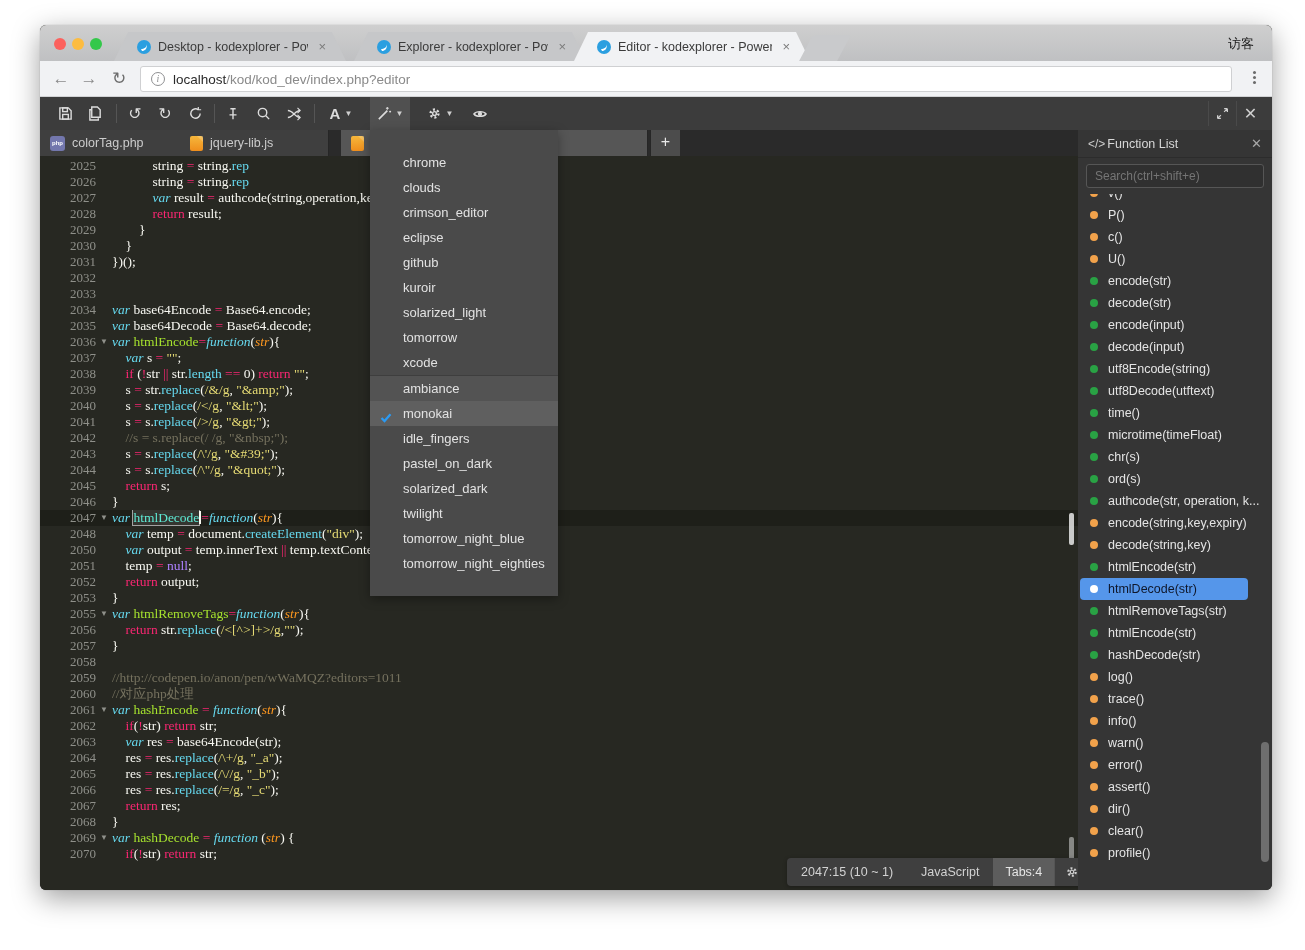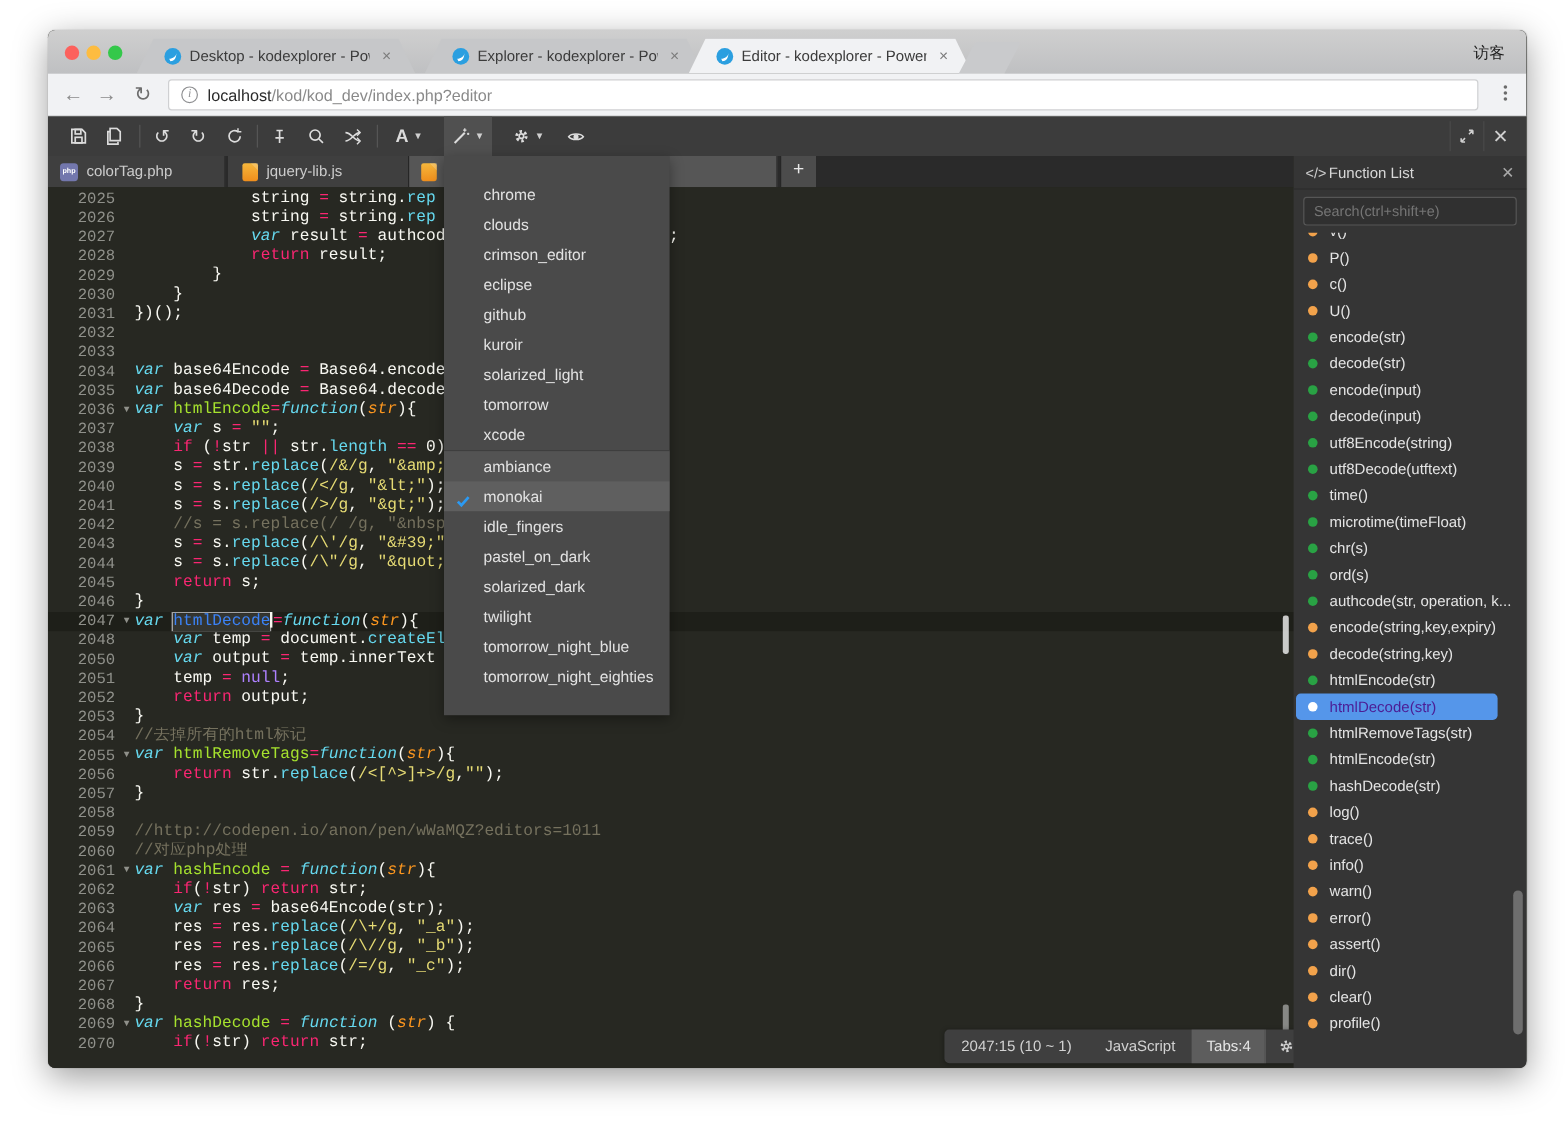--- a/index.html
+++ b/index.html
@@ -67,38 +67,38 @@
                 color:#e8e8e8; text-align:center; line-height:24px; font-size:16px; border-left:1px solid #262626;}
   .php-ic { width:15px; height:15px; border-radius:3px; background:#7377ad; color:#fff; font-size:6px;
             font-weight:bold; text-align:center; line-height:15px; }
   .js-ic  { width:13px; height:15px; border-radius:2px; background:linear-gradient(#f6b73c,#ef8e1c);
             position:relative; }
   .js-ic::after { content:""; position:absolute; right:0; top:0; border:3px solid #fff3;
                   border-left-color:transparent; border-bottom-color:transparent; }
 
   
   #editor { position:absolute; left:0; top:131px; width:1194px; height:734px; background:#272822;
-            overflow:hidden; font-family:Liberation Mono, monospace; font-size:13.5px; padding-top:2px; }
+            overflow:hidden; font-family:Liberation Serif, serif; font-size:13.5px; padding-top:2px; }
   .crow { display:flex; height:16px; line-height:16px; white-space:pre; }
   .crow.current { background:#1e1f19; }
   .gut { flex:0 0 72px; color:#8f908a; text-align:right; padding-right:16px; position:relative;
          font-size:13px; }
   .gut .fold { position:absolute; right:4px; top:0; font-size:8px; color:#8f908a; }
   .cline { flex:1; overflow:hidden; }
   .tk-t  { color:#f8f8f2; }
   .tk-k  { color:#f92672; }
   .tk-s  { color:#66d9ef; font-style:italic; }
   .tk-f  { color:#a6e22e; }
   .tk-p  { color:#fd971f; font-style:italic; }
   .tk-str{ color:#e6db74; }
   .tk-re { color:#e6db74; }
   .tk-c  { color:#75715e; }
   .tk-m  { color:#66d9ef; }
   .tk-n  { color:#ae81ff; }
-  .tk-sel{ color:#3b82f6; background:rgba(255,255,255,.10); box-shadow:0 0 0 1px #a2a2a2; }
+  .tk-sel{ color:#5eead4; background:rgba(255,255,255,.10); box-shadow:0 0 0 1px #a2a2a2; }
   .tk-caret { display:inline-block; width:2px; height:13px; background:#f8f8f0; vertical-align:-2px; }
 
   .vthumb { position:absolute; width:5px; border-radius:2px; background:#e8e8e8; opacity:.85; }
   #vthumb1 { left:1029px; top:488px; height:32px; }
   #vthumb2 { left:1029px; top:812px; height:34px; opacity:.5; }
 
   
   #statusbar { position:absolute; left:747px; top:833px; height:28px; background:#3f3f3f; border-radius:4px;
                display:flex; align-items:center; color:#d2d2d2; font-size:12.5px; box-shadow:0 1px 4px rgba(0,0,0,.3); }
   #statusbar .seg { padding:0 14px; }
@@ -111,21 +111,21 @@
   #fp-head { height:28px; display:flex; align-items:center; padding:0 10px; color:#d8d8d8; font-size:12.5px;
              border-bottom:1px solid #2c2c2c; }
   #fp-head .code-glyph { color:#cccccc; margin-right:2px; font-size:12px; }
   #fp-close { margin-left:auto; color:#a8a8a8; font-size:13px; }
   #fp-search { margin:6px 8px 4px 8px; width:178px; height:24px; background:#303030; border:1px solid #565656;
                border-radius:3px; color:#8a8a8a; font-size:12px; padding:0 8px; font-family:"Liberation Sans",sans-serif; }
   #fp-list { position:absolute; left:0; top:64px; width:186px; bottom:0; overflow:hidden; }
   .fitem { height:22px; display:flex; align-items:center; padding-left:12px; color:#e4e4e4; font-size:12.5px;
            white-space:nowrap; }
   .fitem .dot { width:8px; height:8px; border-radius:50%; margin-right:10px; flex:0 0 8px; }
-  .fitem.selected { background:#5596ea; border-radius:4px; margin-right:16px; margin-left:2px; padding-left:10px; color:#4c1d95; }
+  .fitem.selected { background:#5596ea; border-radius:4px; margin-right:16px; margin-left:2px; padding-left:10px; color:#0f172a; }
   #fp-scroll { position:absolute; right:3px; top:612px; width:8px; height:120px; background:#6e6e6e; border-radius:4px; }
 
   
   #theme-menu { position:absolute; left:330px; top:105px; width:188px; background:#4a4a4a;
                 padding:20px 0; box-shadow:0 3px 10px rgba(0,0,0,.35); z-index:50; }
   .titem { height:25px; line-height:25px; padding-left:33px; color:#e2e2e2; font-size:13px; position:relative; }
   .titem.subtle { background:#535353; }
   .titem.selected { background:#5f5f5f; }
   .titem .chk { position:absolute; left:10px; top:6px; }
   .tdivider { height:1px; background:#3e3e3e; margin:0; }
@@ -258,21 +258,21 @@
         </span>
       <span class="mbtn">✕</span>
     </div>
   </div>
 
   <div id="edtabs">
     <div class="edtab" style="left:0; width:148px;">
       <span class="ficon php-ic">php</span>
       <span>colorTag.php</span>
     </div>
-    <div class="edtab" style="left:150px; width:151px;padding-left:12px;">
+    <div class="edtab" style="left:138px; width:151px;padding-left:12px;">
       <span class="ficon js-ic"></span>
       <span>jquery-lib.js</span>
     </div>
     <div class="edtab active" style="left:301px; width:307px;">
       <span class="ficon js-ic"></span>
       <span class="tail-name">util.js</span>
       <span class="x">✕</span>
     </div>
     <div id="newtab-btn" style="left:610px;">+</div>
   </div>
@@ -300,21 +300,20 @@
         <div class="crow"><span class="gut">2043</span><span class="cline"><span class="tk-t">    s </span><span class="tk-k">=</span><span class="tk-t"> s.</span><span class="tk-m">replace</span><span class="tk-t">(</span><span class="tk-re">/\'/g</span><span class="tk-t">, </span><span class="tk-str">"&amp;#39;"</span><span class="tk-t">);</span></span></div>
         <div class="crow"><span class="gut">2044</span><span class="cline"><span class="tk-t">    s </span><span class="tk-k">=</span><span class="tk-t"> s.</span><span class="tk-m">replace</span><span class="tk-t">(</span><span class="tk-re">/\"/g</span><span class="tk-t">, </span><span class="tk-str">"&amp;quot;"</span><span class="tk-t">);</span></span></div>
         <div class="crow"><span class="gut">2045</span><span class="cline"><span class="tk-t">    </span><span class="tk-k">return</span><span class="tk-t"> s;</span></span></div>
         <div class="crow"><span class="gut">2046</span><span class="cline"><span class="tk-t">}</span></span></div>
         <div class="crow current"><span class="gut">2047<span class="fold">▼</span></span><span class="cline"><span class="tk-s">var</span><span class="tk-t"> </span><span class="tk-sel">htmlDecode</span><span class="tk-caret"></span><span class="tk-k">=</span><span class="tk-s">function</span><span class="tk-t">(</span><span class="tk-p">str</span><span class="tk-t">){</span></span></div>
         <div class="crow"><span class="gut">2048</span><span class="cline"><span class="tk-t">    </span><span class="tk-s">var</span><span class="tk-t"> temp </span><span class="tk-k">=</span><span class="tk-t"> document.</span><span class="tk-m">createElement</span><span class="tk-t">(</span><span class="tk-str">"div"</span><span class="tk-t">);</span></span></div>
         <div class="crow"><span class="gut">2050</span><span class="cline"><span class="tk-t">    </span><span class="tk-s">var</span><span class="tk-t"> output </span><span class="tk-k">=</span><span class="tk-t"> temp.innerText </span><span class="tk-k">||</span><span class="tk-t"> temp.textContent;</span></span></div>
         <div class="crow"><span class="gut">2051</span><span class="cline"><span class="tk-t">    temp </span><span class="tk-k">=</span><span class="tk-t"> </span><span class="tk-n">null</span><span class="tk-t">;</span></span></div>
         <div class="crow"><span class="gut">2052</span><span class="cline"><span class="tk-t">    </span><span class="tk-k">return</span><span class="tk-t"> output;</span></span></div>
         <div class="crow"><span class="gut">2053</span><span class="cline"><span class="tk-t">}</span></span></div>
-        <div class="crow"><span class="gut">2054</span><span class="cline"><span class="tk-c">//去掉所有的html标记</span></span></div>
         <div class="crow"><span class="gut">2055<span class="fold">▼</span></span><span class="cline"><span class="tk-s">var</span><span class="tk-t"> </span><span class="tk-f">htmlRemoveTags</span><span class="tk-k">=</span><span class="tk-s">function</span><span class="tk-t">(</span><span class="tk-p">str</span><span class="tk-t">){</span></span></div>
         <div class="crow"><span class="gut">2056</span><span class="cline"><span class="tk-t">    </span><span class="tk-k">return</span><span class="tk-t"> str.</span><span class="tk-m">replace</span><span class="tk-t">(</span><span class="tk-re">/&lt;[^&gt;]+&gt;/g</span><span class="tk-t">,</span><span class="tk-str">""</span><span class="tk-t">);</span></span></div>
         <div class="crow"><span class="gut">2057</span><span class="cline"><span class="tk-t">}</span></span></div>
         <div class="crow"><span class="gut">2058</span><span class="cline"></span></div>
         <div class="crow"><span class="gut">2059</span><span class="cline"><span class="tk-c">//http://codepen.io/anon/pen/wWaMQZ?editors=1011</span></span></div>
         <div class="crow"><span class="gut">2060</span><span class="cline"><span class="tk-c">//对应php处理</span></span></div>
         <div class="crow"><span class="gut">2061<span class="fold">▼</span></span><span class="cline"><span class="tk-s">var</span><span class="tk-t"> </span><span class="tk-f">hashEncode</span><span class="tk-t"> </span><span class="tk-k">=</span><span class="tk-t"> </span><span class="tk-s">function</span><span class="tk-t">(</span><span class="tk-p">str</span><span class="tk-t">){</span></span></div>
         <div class="crow"><span class="gut">2062</span><span class="cline"><span class="tk-t">    </span><span class="tk-k">if</span><span class="tk-t">(</span><span class="tk-k">!</span><span class="tk-t">str) </span><span class="tk-k">return</span><span class="tk-t"> str;</span></span></div>
         <div class="crow"><span class="gut">2063</span><span class="cline"><span class="tk-t">    </span><span class="tk-s">var</span><span class="tk-t"> res </span><span class="tk-k">=</span><span class="tk-t"> base64Encode(str);</span></span></div>
         <div class="crow"><span class="gut">2064</span><span class="cline"><span class="tk-t">    res </span><span class="tk-k">=</span><span class="tk-t"> res.</span><span class="tk-m">replace</span><span class="tk-t">(</span><span class="tk-re">/\+/g</span><span class="tk-t">, </span><span class="tk-str">"_a"</span><span class="tk-t">);</span></span></div>

